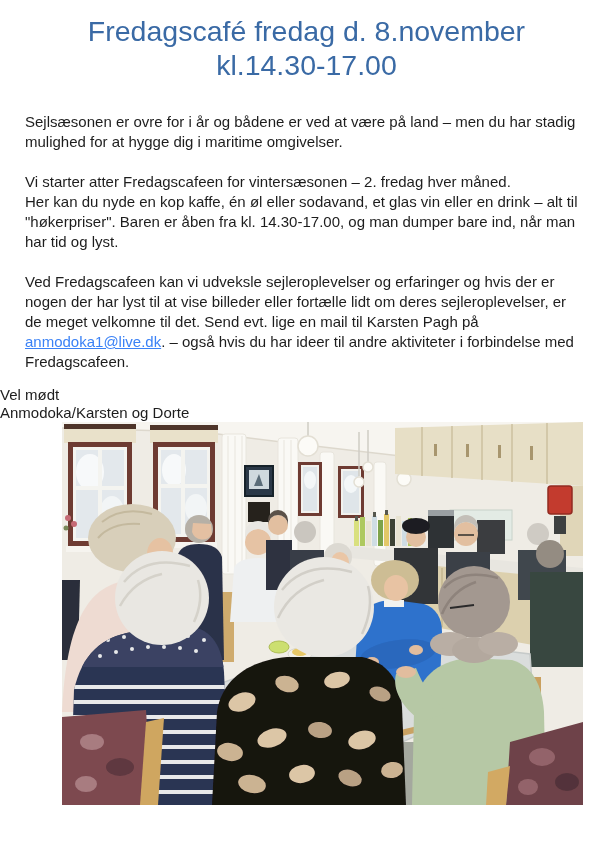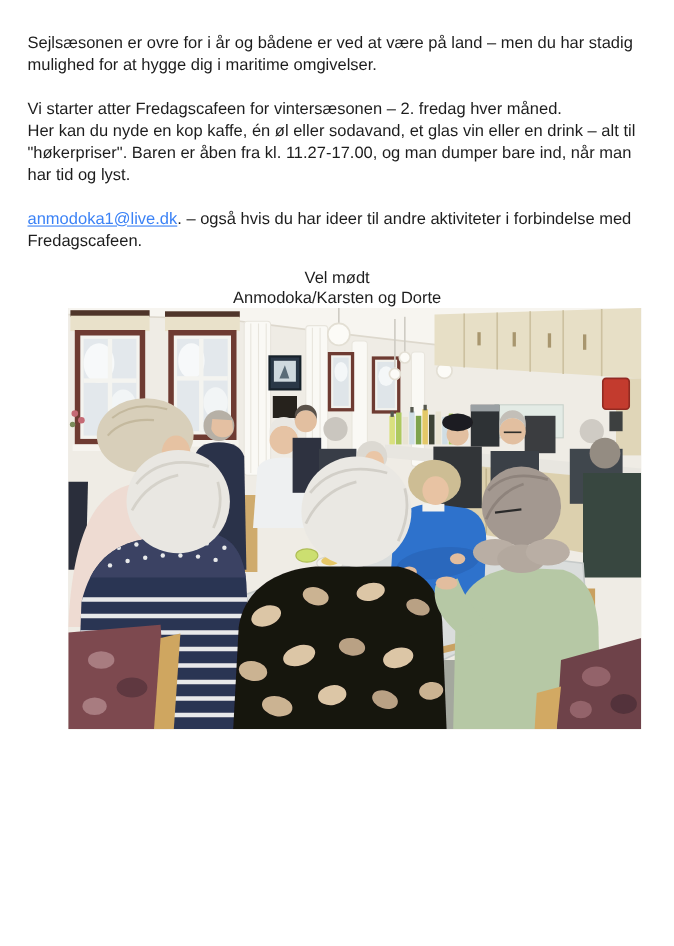--- a/index.html
+++ b/index.html
@@ -14,43 +14,48 @@
     color:#3a6aa5;text-align:center;white-space:pre-line;
   }
   .para{
     margin:0 18px 20px 25px;
     font-size:15px;line-height:20px;white-space:pre-line;
   }
   .para.first{margin-top:30px;}
   .email{color:#3b82f6;text-decoration:underline;cursor:pointer;}
   .signoff{
     margin:-6px 0 0 0;
-    font-size:15px;line-height:18px;text-align:center;white-space:pre-line;
+    font-size:15px;line-height:18px;text-align:left;white-space:pre-line;
   }
   .photo{
     width:521px;height:383px;margin:0 0 0 62px;
     overflow:hidden;background:#efece5;
   }
   .photo svg{display:block;}
 </style>
 </head>
 <body>
 
 <div class="page">
+  <h1 class="title">Fredagscafé fredag d. 8.november
+kl.14.30-17.00</h1>
 
   <p class="para first">Sejlsæsonen er ovre for i år og bådene er ved at være på land – men du har stadig
 mulighed for at hygge dig i maritime omgivelser.</p>
 
   <p class="para">Vi starter atter Fredagscafeen for vintersæsonen – 2. fredag hver måned.
 Her kan du nyde en kop kaffe, én øl eller sodavand, et glas vin eller en drink – alt til
-"høkerpriser". Baren er åben fra kl. 11.27-17.00, og man dumper bare ind, når man
+"høkerpriser". Baren er åben fra kl. 14.30-17.00, og man dumper bare ind, når man
 har tid og lyst.</p>
 
 
-  <p class="para"><a class="email" href="#">anmodoka1@live.dk</a><span>. – også hvis du har ideer til andre aktiviteter i forbindelse med
+  <p class="para"><span>Ved Fredagscafeen kan vi udveksle sejleroplevelser og erfaringer og hvis der er
+nogen der har lyst til at vise billeder eller fortælle lidt om deres sejleroplevelser, er
+de meget velkomne til det. Send evt. lige en mail til Karsten Pagh på
+</span><a class="email" href="#">anmodoka1@live.dk</a><span>. – også hvis du har ideer til andre aktiviteter i forbindelse med
 Fredagscafeen.</span></p>
 
   <p class="signoff">Vel mødt
 Anmodoka/Karsten og Dorte</p>
 
   <div class="photo">
     <svg width="521" height="383" viewBox="0 0 521 383" xmlns="http://www.w3.org/2000/svg">
       <defs>
         <filter id="soft" x="-2%" y="-2%" width="104%" height="104%">
           <feGaussianBlur stdDeviation="0.7"></feGaussianBlur>

